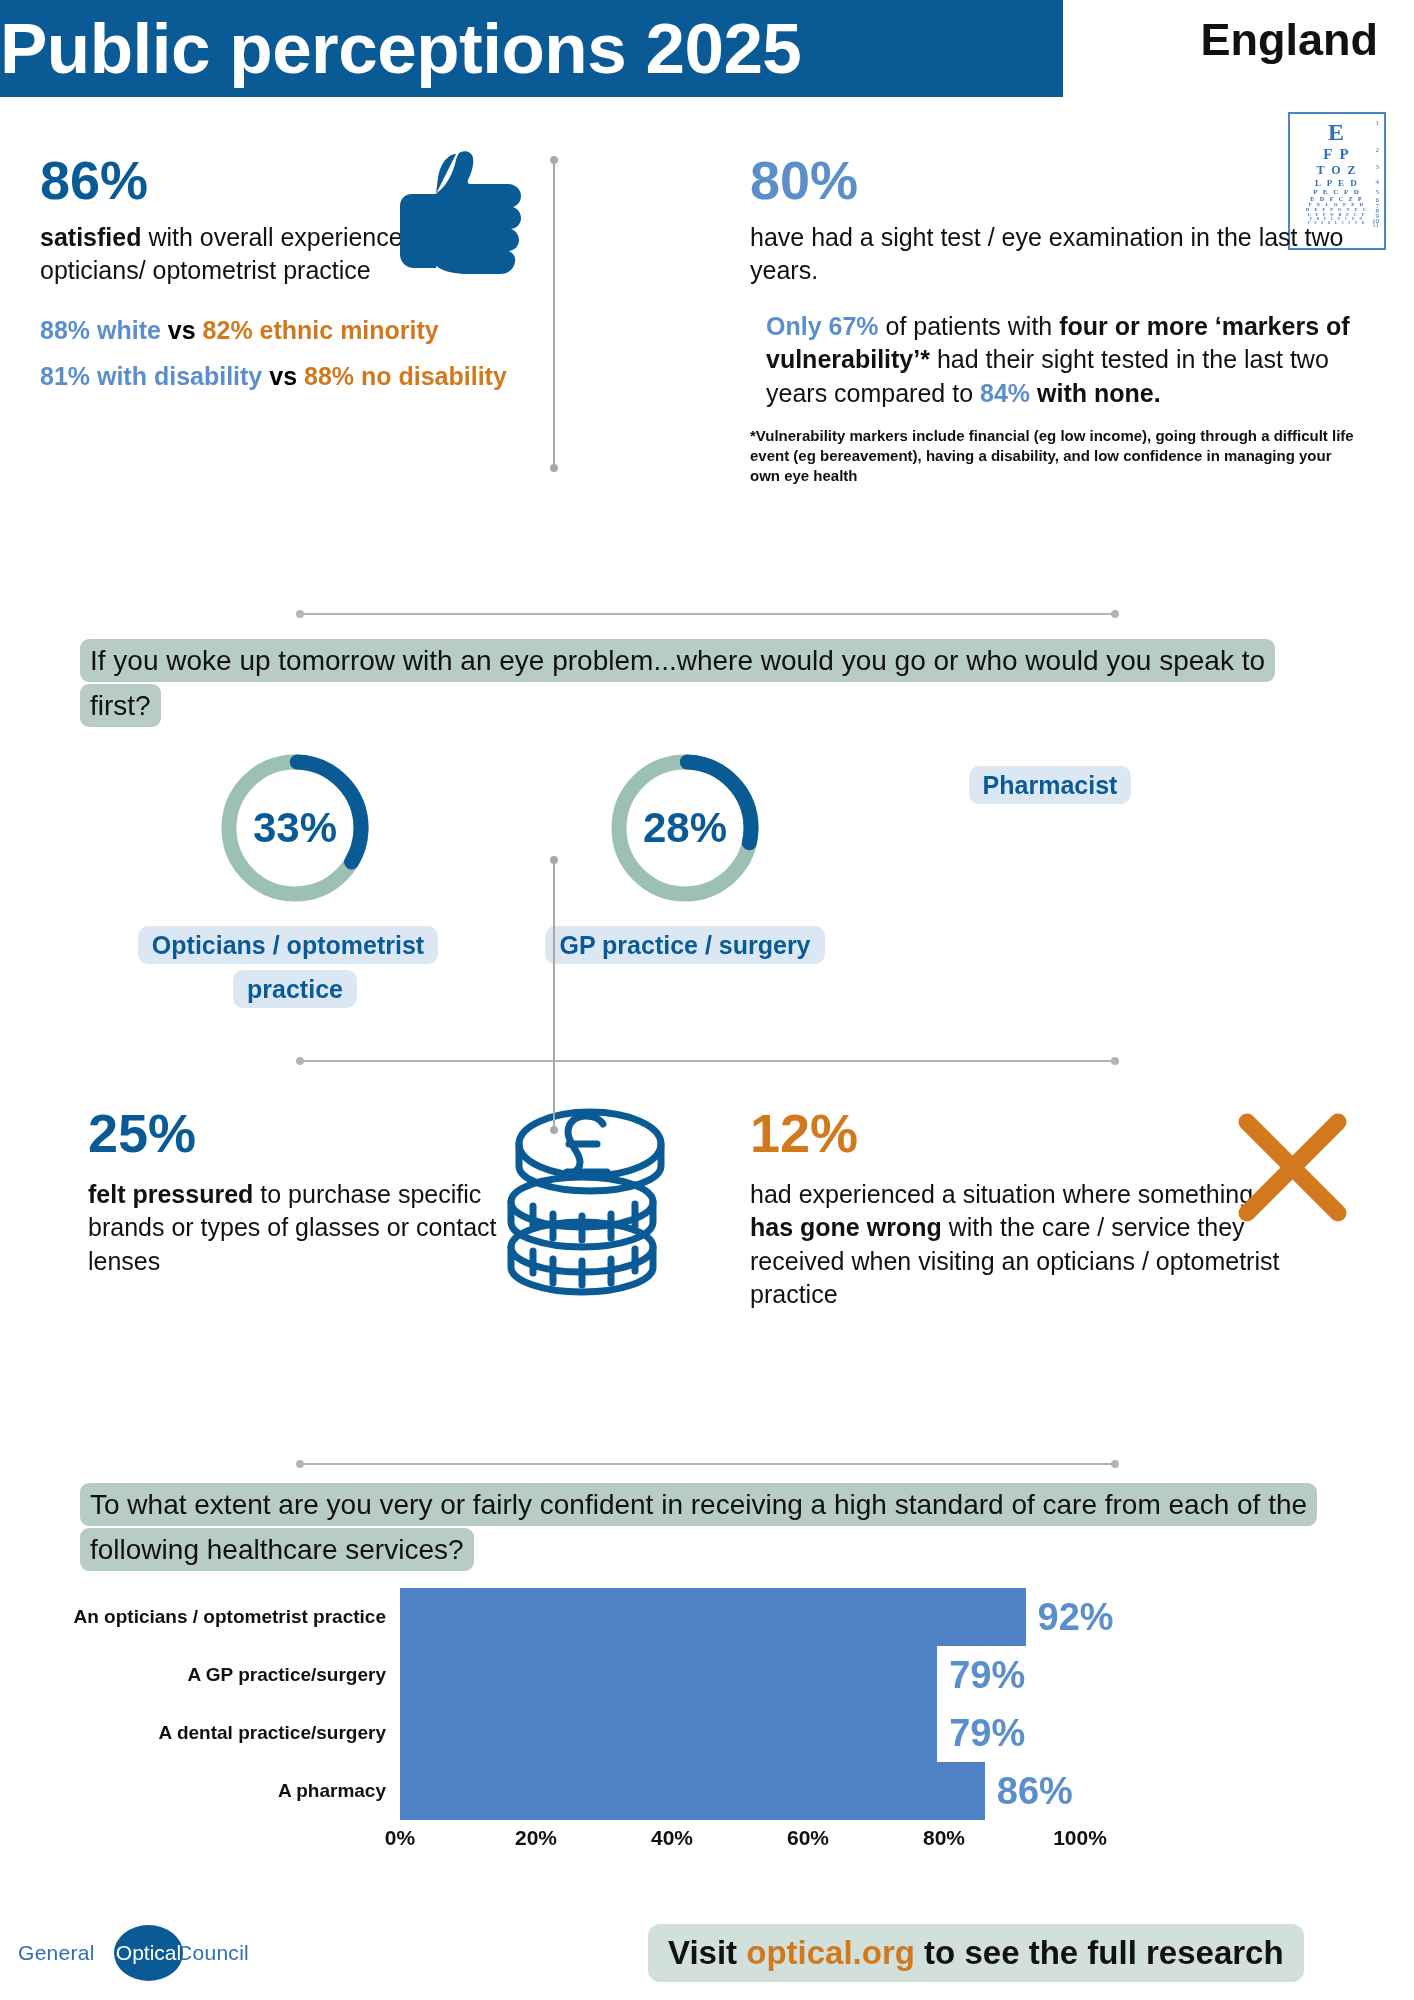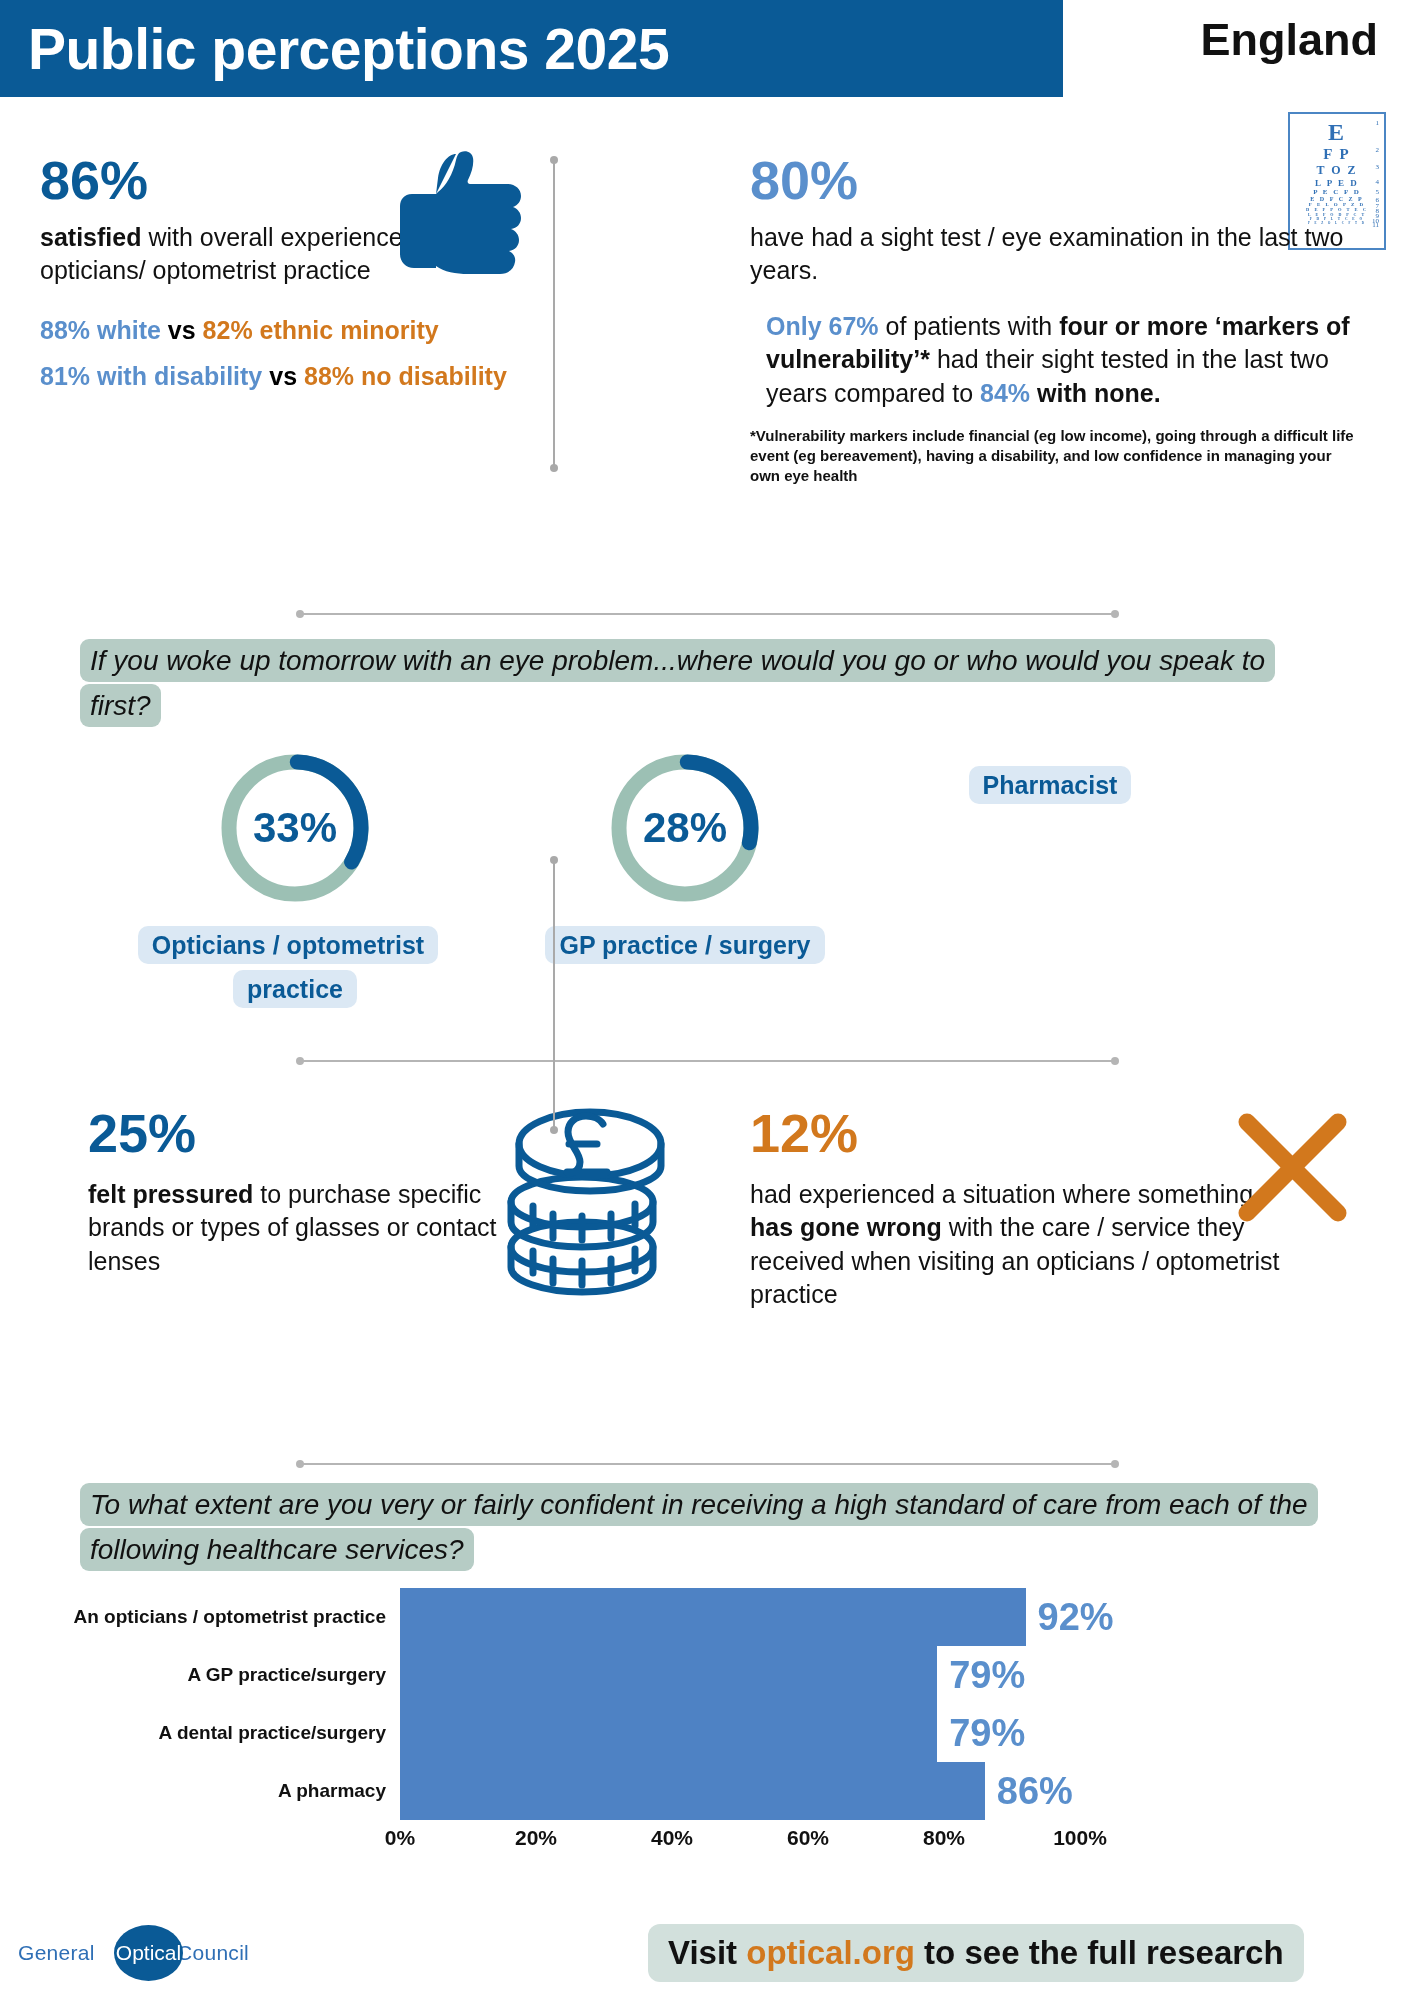--- a/index.html
+++ b/index.html
@@ -13,24 +13,23 @@
 
   
   .header-bar {
     position: absolute; left: 0; top: 0;
     width: 1063px; height: 97px;
     background: #0a5a96;
     display: flex; align-items: center;
   }
   .header-title {
     color: #ffffff;
-    font-size: 57px;
+    font-size: 71px;
     font-weight: bold;
     letter-spacing: -0.5px;
-    padding-left: 28px;
   }
   .header-region {
     position: absolute; right: 36px; top: 14px;
     font-size: 45px; font-weight: bold; color: #111111;
   }
 
   
   .eyechart {
     position: absolute; left: 1288px; top: 112px;
     width: 98px; height: 138px;
@@ -97,21 +96,21 @@
   #hdiv-2 { left: 300px; top: 1060px; width: 815px; }
   #hdiv-3 { left: 300px; top: 1463px; width: 815px; }
 
   
   .blk1-right { position: absolute; left: 750px; top: 152px; width: 610px; }
   .blk1-right .big-pct { margin-bottom: 12px; }
   .blk1-right .body-txt { margin-bottom: 22px; }
   .footnote { font-size: 15px; line-height: 1.32; color: #111111; font-weight: bold; }
 
   
-  .qbanner { position: absolute; font-style: italic; }
+  .qbanner { position: absolute; }
   .qbanner span {
     background: #b6ccc5;
     font-size: 28px; color: #111111;
     line-height: 1.62;
     padding: 6px 10px;
     box-decoration-break: clone;
     -webkit-box-decoration-break: clone;
     border-radius: 9px;
   }
   #qb-1 { left: 80px; top: 638px; width: 1250px; }

